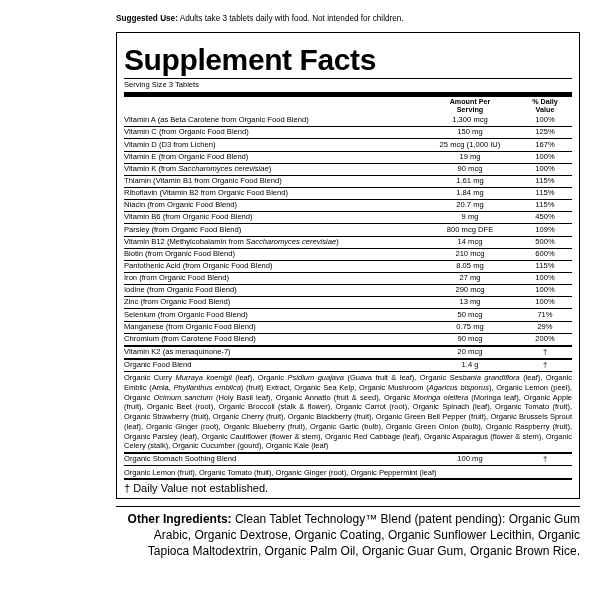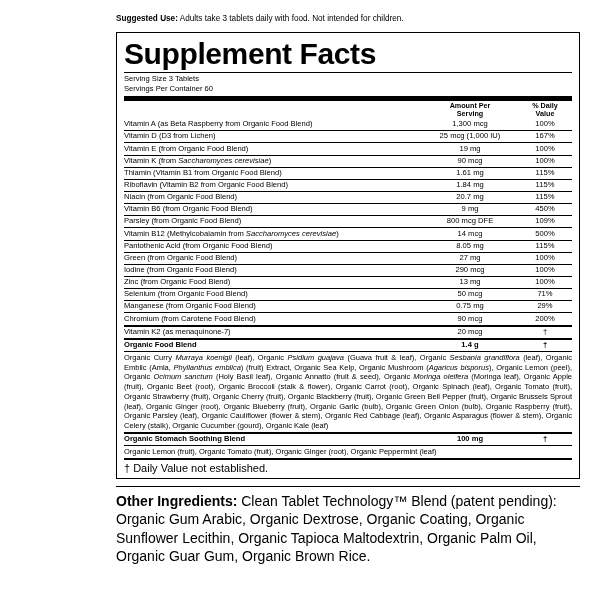--- a/index.html
+++ b/index.html
@@ -26,21 +26,21 @@
     line-height: 1.25;
     margin: 0 0 8px 98px;
     font-weight: bold;
   }
   .suggested-use .su-body {
     font-weight: normal;
   }
   .panel {
     border: 1.6px solid #000;
     box-sizing: border-box;
-    padding: 4px 7px 4px 7px;
+    padding: 10px 7px 4px 7px;
     width: 464px;
     margin-left: 98px;
   }
   .sf-title {
     font-size: 30px;
     font-weight: bold;
     letter-spacing: -0.4px;
     line-height: 1.02;
     margin: 2px 0 2px 0;
     font-family: "Liberation Sans", sans-serif;
@@ -67,88 +67,92 @@
   .col-dv  { text-align: center; width: 54px; }
   .hdr td {
     font-weight: bold;
     font-size: 7.2px;
     line-height: 1.12;
     padding-bottom: 1px;
     vertical-align: bottom;
   }
   tr.row td { border-bottom: 0.8px solid #000; }
   .blend-head td {
-    font-weight: bold;
+    font-weight: normal;
     border-top: 2.5px solid #000;
     border-bottom: 0.8px solid #000;
     margin-top: 23px;
   }
   .blend-body td {
     padding: 2px 0 3px 0;
     font-size: 7.5px;
     line-height: 1.30;
     text-align: justify;
     border-bottom: none;
   }
   .topline-med td { border-top: 2.5px solid #000; }
   .footnote {
     font-size: 11px;
     padding-top: 2px;
     border-top: 2.5px solid #000;
     margin-top: 0;
   }
   .other-ing {
-    font-size: 14px;
+    font-size: 12px;
     line-height: 1.3;
     margin: 7px 0 0 98px;
     width: 464px;
     border-top: 1.6px solid #000;
     padding-top: 5px;
-    text-align: left;
+    text-align: right;
   }
   .other-ing b { font-weight: bold; }
   i { font-style: italic; }
   .vk2row td { border-bottom: none; padding-top: 2px; }
 </style>
 </head>
 <body>
 
 <div class="page">
 
   <p class="suggested-use">
     <span>Suggested Use:</span><span class="su-body"> Adults take 3 tablets daily with food. Not intended for children.</span>
   </p>
 
   <div class="panel">
     <div class="sf-title">Supplement Facts</div>
     <div class="rule-thin"></div>
     <div class="serving-lines">
       <div>Serving Size 3 Tablets</div>
-      <div>Servings Per Container 60</div>
     </div>
     <div class="rule-thick"></div>
 
     <table class="nf">
       <tbody>
         <tr class="hdr">
           <td class="col-name"></td>
           <td class="col-amt">
             <span>Amount Per</span><br>
             <span>Serving</span>
           </td>
           <td class="col-dv">
             <span>% Daily</span><br>
             <span>Value</span>
           </td>
         </tr>
 
         <tr class="row">
-          <td class="col-name">Vitamin A (as Beta Raspberry from Organic Food Blend)</td>
+          <td class="col-name">Vitamin A (as Beta Carotene from Organic Food Blend)</td>
           <td class="col-amt">1,300 mcg</td>
           <td class="col-dv">100%</td>
+        </tr>
+        <tr class="row">
+          <td class="col-name">Vitamin C (from Organic Food Blend)</td>
+          <td class="col-amt">150 mg</td>
+          <td class="col-dv">125%</td>
         </tr>
         <tr class="row">
           <td class="col-name">Vitamin D (D3 from Lichen)</td>
           <td class="col-amt">25 mcg (1,000 IU)</td>
           <td class="col-dv">167%</td>
         </tr>
         <tr class="row">
           <td class="col-name">Vitamin E (from Organic Food Blend)</td>
           <td class="col-amt">19 mg</td>
           <td class="col-dv">100%</td>
@@ -182,26 +186,31 @@
           <td class="col-name">Parsley (from Organic Food Blend)</td>
           <td class="col-amt">800 mcg DFE</td>
           <td class="col-dv">109%</td>
         </tr>
         <tr class="row">
           <td class="col-name">Vitamin B12 (Methylcobalamin from <i>Saccharomyces cerevisiae</i>)</td>
           <td class="col-amt">14 mcg</td>
           <td class="col-dv">500%</td>
         </tr>
         <tr class="row">
+          <td class="col-name">Biotin (from Organic Food Blend)</td>
+          <td class="col-amt">210 mcg</td>
+          <td class="col-dv">600%</td>
+        </tr>
+        <tr class="row">
           <td class="col-name">Pantothenic Acid (from Organic Food Blend)</td>
           <td class="col-amt">8.05 mg</td>
           <td class="col-dv">115%</td>
         </tr>
         <tr class="row">
-          <td class="col-name">Green (from Organic Food Blend)</td>
+          <td class="col-name">Iron (from Organic Food Blend)</td>
           <td class="col-amt">27 mg</td>
           <td class="col-dv">100%</td>
         </tr>
         <tr class="row">
           <td class="col-name">Iodine (from Organic Food Blend)</td>
           <td class="col-amt">290 mcg</td>
           <td class="col-dv">100%</td>
         </tr>
         <tr class="row">
           <td class="col-name">Zinc (from Organic Food Blend)</td>

